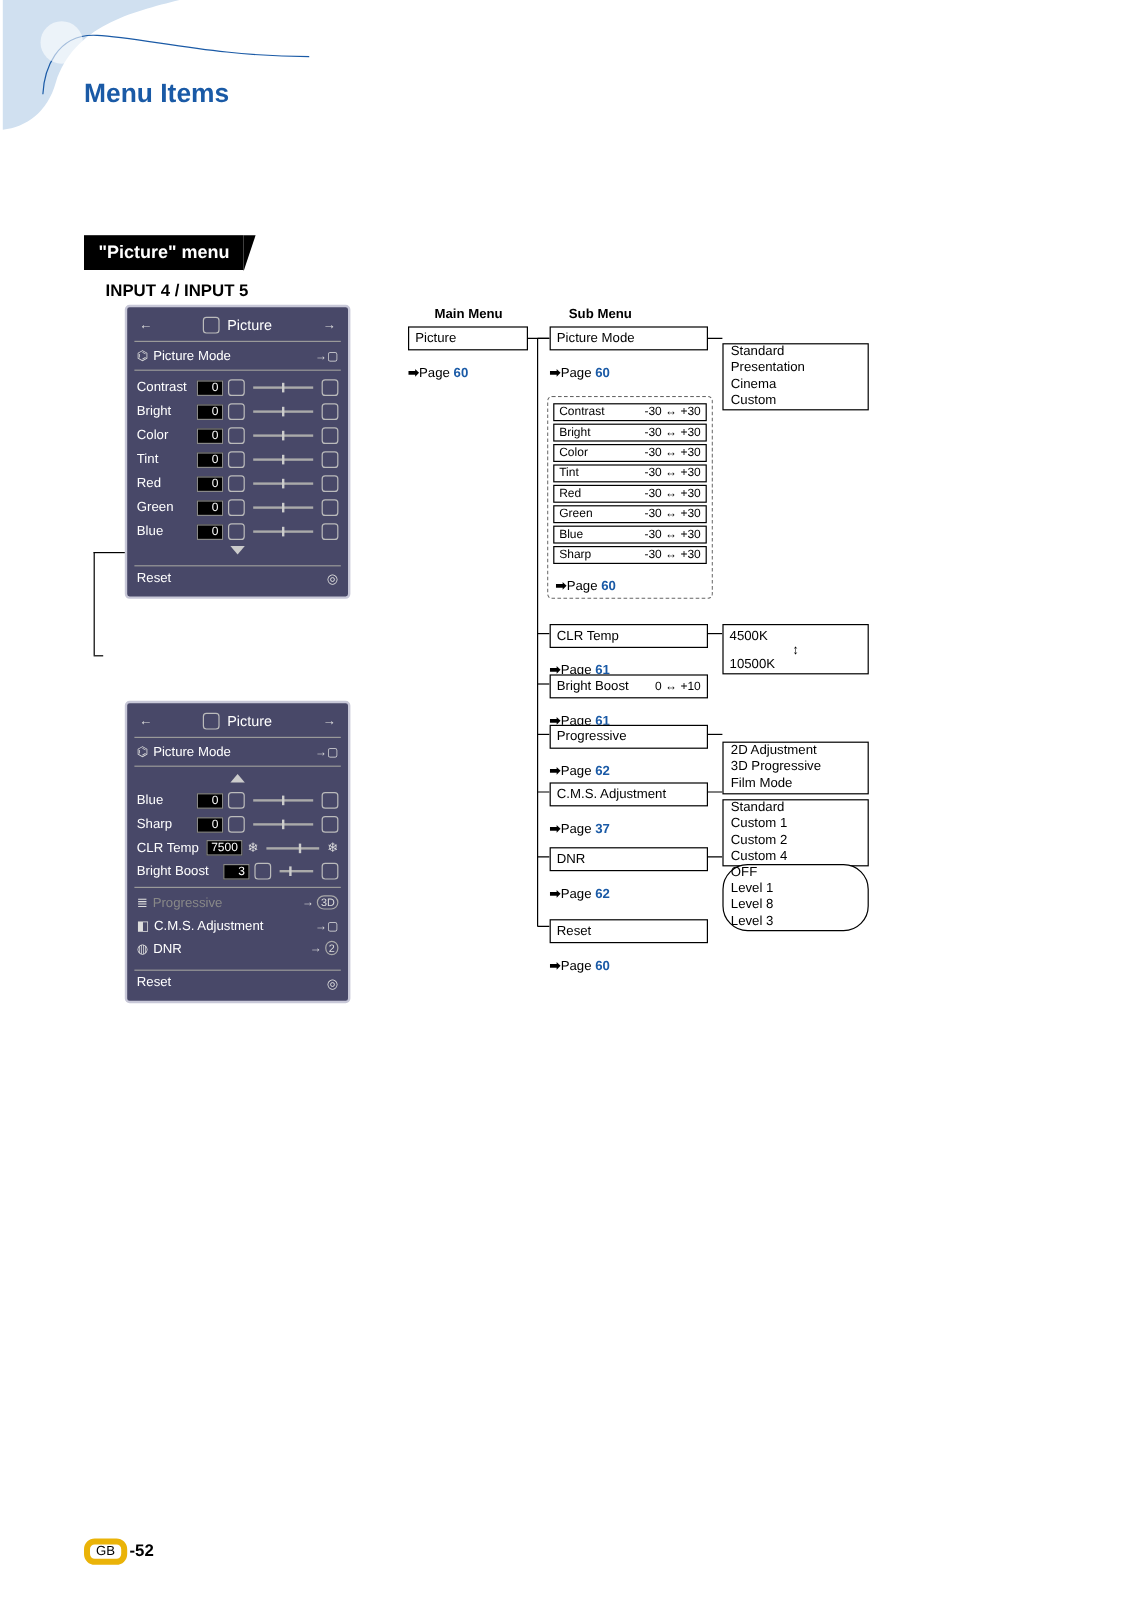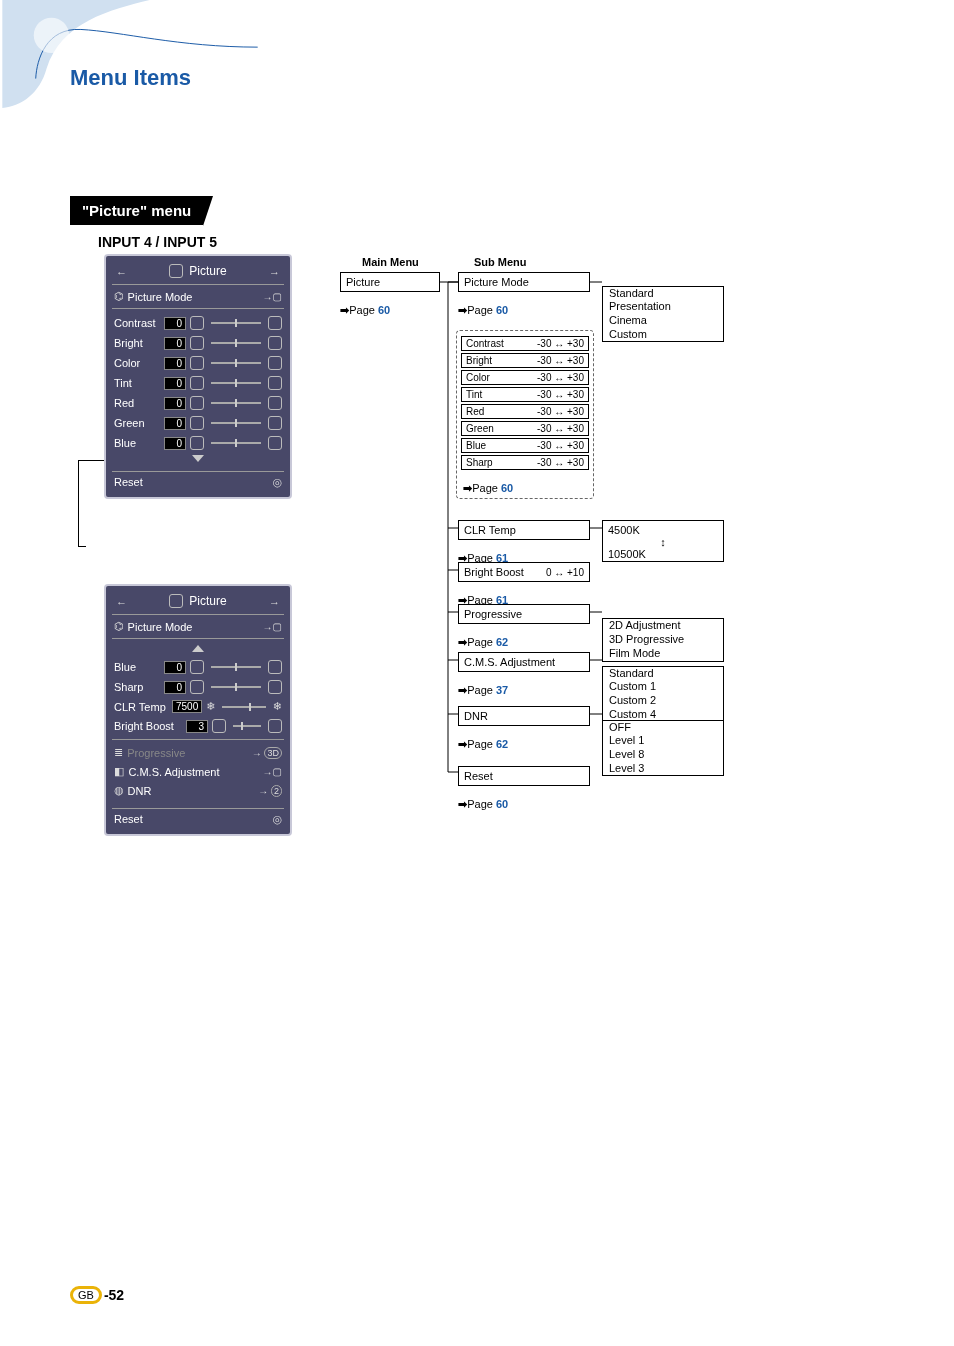--- a/index.html
+++ b/index.html
@@ -33,21 +33,21 @@
   }
   .footer {
     position: absolute;
     bottom: 42px;
     left: 70px;
     font-size: 14px;
     font-weight: bold;
   }
   .footer .gb {
     display: inline-block;
-    border: 3px solid #eab308;
+    border: 5px solid #eab308;
     border-radius: 9px;
     padding: 0 5px;
     font-size: 11px;
     font-weight: normal;
     vertical-align: 1px;
     margin-right: 2px;
   }
   .section-tab {
     position: absolute;
     top: 196px;
@@ -65,21 +65,21 @@
     top: 0;
     width: 0;
     height: 0;
     border-top: 0 solid transparent;
     border-bottom: 30px solid transparent;
     border-left: 10px solid #000;
   }
   .input-label {
     position: absolute;
     top: 234px;
-    left: 98px;
+    left: 88px;
     font-size: 14px;
     font-weight: bold;
   }
   .menu-panel {
     position: absolute;
     background: #484868;
     border: 2px solid #c8c8d8;
     border-radius: 4px;
     padding: 6px;
     color: #fff;
@@ -542,21 +542,21 @@
         <div>Custom 4</div>
       </div>
     </div>
 
     <div class="col2" style="top:434px;">
       <div class="tree-box">
           <span>DNR</span>
         </div>
       <div class="page-ref"><span class="arrow">➡</span>Page <span class="page-link">62</span></div>
     </div>
-    <div class="col3 tree-box tall" style="top:434px;">
+    <div class="col3 tree-box tall" style="top:434px;border-radius:21px;">
       <div>
         <div>OFF</div>
         <div>Level 1</div>
         <div>Level 8</div>
         <div>Level 3</div>
       </div>
     </div>
 
     <div class="col2" style="top:494px;">
       <div class="tree-box">

